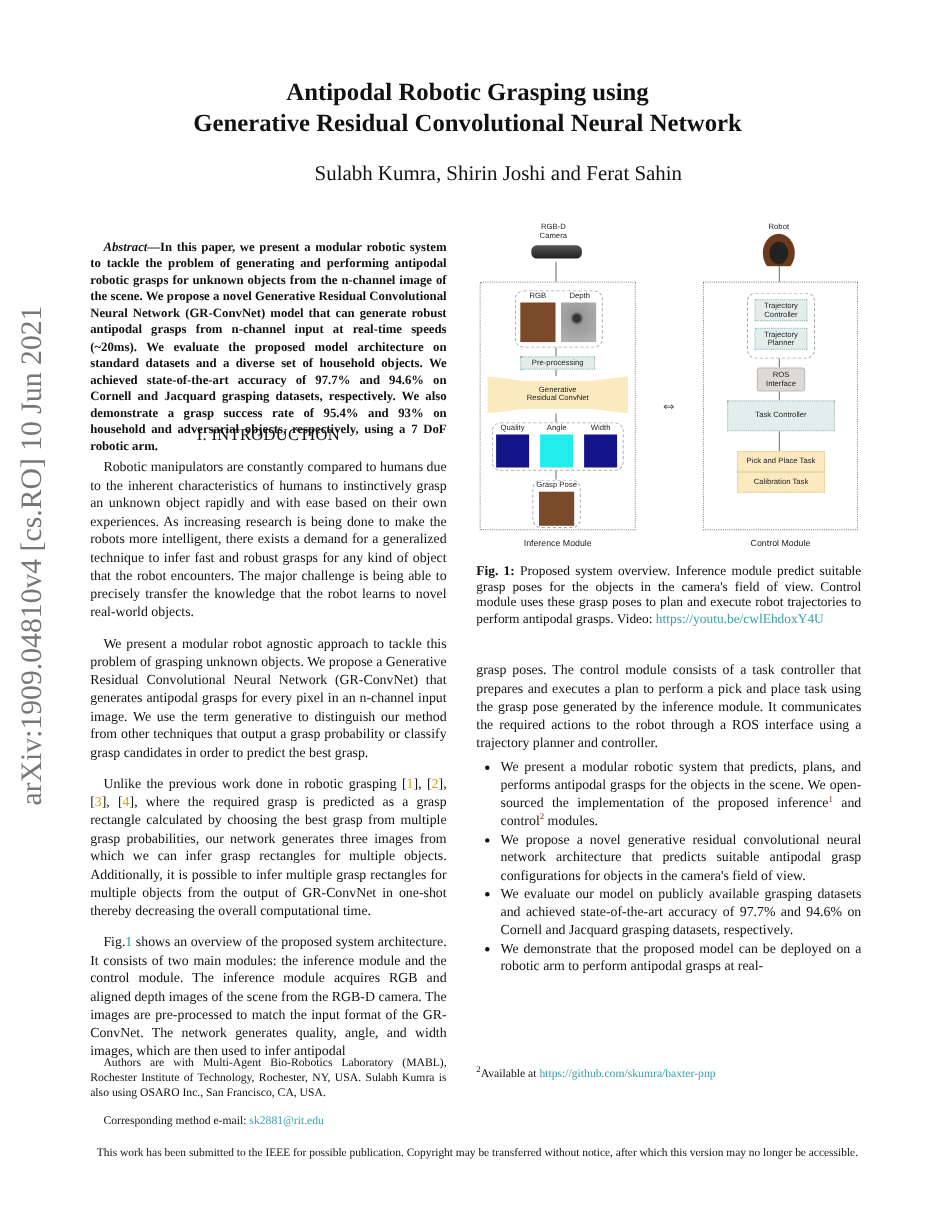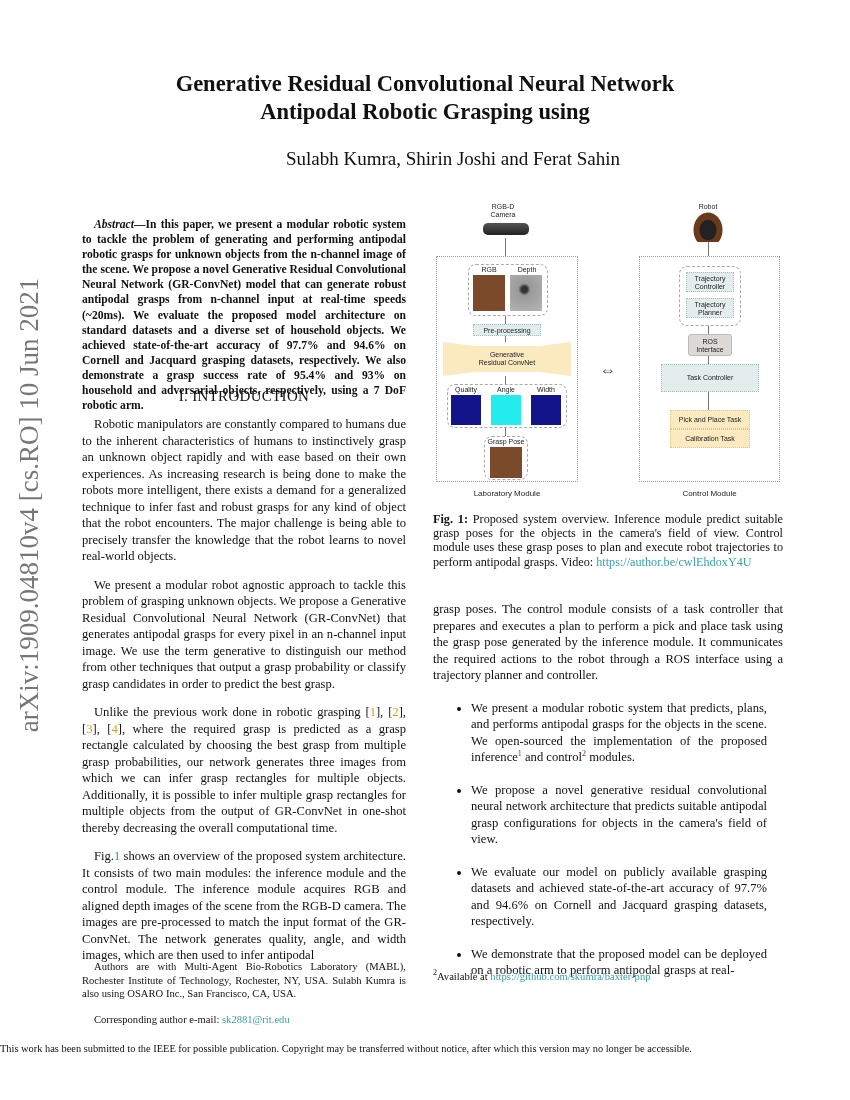--- a/index.html
+++ b/index.html
@@ -19,40 +19,40 @@
   .indent { text-indent:12px; margin:12px; }
   .sec { top:388px; text-align:center; font-size:15px; letter-spacing:0.3px; }
   p { margin:0; }
   .cite { color:#d4a017; }
   .ref { color:#2a9aa0; }
   .link { color:#3aa0a8; }
   .sup { font-size:8px; vertical-align:super; line-height:0; color:#7a2a10; }
   .supb { font-size:8px; vertical-align:super; line-height:0; }
   .foot { font-size:10.6px; line-height:13.5px; text-align:justify; }
   ul { margin:0; padding-left:22px; }
-  li { margin:16px; }
-  .bottom { left:0; width:780px; top:1043px; text-align:left; font-size:10.4px; }
+  li { margin:0; }
+  .bottom { left:0; width:780px; top:1043px; text-align:right; font-size:10.4px; }
   
   .fig { left:433px; top:198px; width:350px; height:308px; font-family:"Liberation Sans","DejaVu Sans",sans-serif; }
   .box { position:absolute; box-sizing:border-box; }
   .dotted { border:1px dotted #999; }
   .rounded { border:1px dashed #aaa; border-radius:8px; }
   .lbl { position:absolute; font-size:7px; text-align:center; color:#222; line-height:8px; }
   .teal { background:#e3eeec; border:1px dotted #9fc0bc; }
   .yellow { background:#fbe9bf; border:1px dotted #e0c48a; }
   .grey { background:#ddd9d6; border:1px solid #bbb; border-radius:3px; }
   .arrow { position:absolute; width:1px; background:#777; }
   .caption { top:512px; font-size:12.2px; line-height:14.2px; }
 </style>
 </head>
 <body>
 
 <div class="abs title">
+  <div>Antipodal Robotic Grasping using</div>
   <div>Generative Residual Convolutional Neural Network</div>
-  <div>Antipodal Robotic Grasping using</div>
 </div>
 <div class="abs authors">Sulabh Kumra, Shirin Joshi and Ferat Sahin</div>
 
 <div class="abs arxiv">
   <span>arXiv:1909.04810v4  [cs.RO]  10 Jun 2021</span>
 </div>
 
 <div class="abs col colL abstract">
   <p class="indent"><em>Abstract</em><span>—In this paper, we present a modular robotic system to tackle the problem of generating and performing antipodal robotic grasps for unknown objects from the n-channel image of the scene. We propose a novel Generative Residual Convolutional Neural Network (GR-ConvNet) model that can generate robust antipodal grasps from n-channel input at real-time speeds (~20ms). We evaluate the proposed model architecture on standard datasets and a diverse set of household objects. We achieved state-of-the-art accuracy of 97.7% and 94.6% on Cornell and Jacquard grasping datasets, respectively. We also demonstrate a grasp success rate of 95.4% and 93% on household and adversarial objects, respectively, using a 7 DoF robotic arm.</span></p>
 </div>
@@ -61,21 +61,21 @@
 
 <div class="abs col colL" style="top:404px;">
   <p class="indent">Robotic manipulators are constantly compared to humans due to the inherent characteristics of humans to instinctively grasp an unknown object rapidly and with ease based on their own experiences. As increasing research is being done to make the robots more intelligent, there exists a demand for a generalized technique to infer fast and robust grasps for any kind of object that the robot encounters. The major challenge is being able to precisely transfer the knowledge that the robot learns to novel real-world objects.</p>
   <p class="indent">We present a modular robot agnostic approach to tackle this problem of grasping unknown objects. We propose a Generative Residual Convolutional Neural Network (GR-ConvNet) that generates antipodal grasps for every pixel in an n-channel input image. We use the term generative to distinguish our method from other techniques that output a grasp probability or classify grasp candidates in order to predict the best grasp.</p>
   <p class="indent"><span>Unlike the previous work done in robotic grasping [</span><span class="cite">1</span><span>], [</span><span class="cite">2</span><span>], [</span><span class="cite">3</span><span>], [</span><span class="cite">4</span><span>], where the required grasp is predicted as a grasp rectangle calculated by choosing the best grasp from multiple grasp probabilities, our network generates three images from which we can infer grasp rectangles for multiple objects. Additionally, it is possible to infer multiple grasp rectangles for multiple objects from the output of GR-ConvNet in one-shot thereby decreasing the overall computational time.</span></p>
   <p class="indent"><span>Fig.</span><span class="ref">1</span><span> shows an overview of the proposed system architecture. It consists of two main modules: the inference module and the control module. The inference module acquires RGB and aligned depth images of the scene from the RGB-D camera. The images are pre-processed to match the input format of the GR-ConvNet. The network generates quality, angle, and width images, which are then used to infer antipodal</span></p>
 </div>
 
 <div class="abs colL foot" style="top:948px;">
   <p class="indent">Authors are with Multi-Agent Bio-Robotics Laboratory (MABL), Rochester Institute of Technology, Rochester, NY, USA. Sulabh Kumra is also using OSARO Inc., San Francisco, CA, USA.</p>
-  <p class="indent"><span>Corresponding author e-mail: </span><span class="link">sk2881@rit.edu</span></p>
+  <p class="indent"><span>Corresponding method e-mail: </span><span class="link">sk2881@rit.edu</span></p>
 </div>
 
 <div class="abs fig">
 
   <div class="lbl" style="left:40px;top:5px;width:60px;">
       <div>RGB-D</div>
       <div>Camera</div>
     </div>
   <div class="box" style="left:50px;top:25px;width:46px;height:12px;background:linear-gradient(#555,#222);border-radius:5px;"></div>
   <div class="arrow" style="left:72px;top:40px;height:18px;"></div>
@@ -99,21 +99,21 @@
   <div class="lbl" style="left:16px;top:188px;width:34px;">Quality</div>
   <div class="lbl" style="left:56px;top:188px;width:34px;">Angle</div>
   <div class="lbl" style="left:96px;top:188px;width:34px;">Width</div>
   <div class="box" style="left:18px;top:197px;width:30px;height:30px;background:#14148a;"></div>
   <div class="box" style="left:58px;top:197px;width:30px;height:30px;background:#22ecec;"></div>
   <div class="box" style="left:98px;top:197px;width:30px;height:30px;background:#14148a;"></div>
   <div class="arrow" style="left:72px;top:230px;height:8px;"></div>
   <div class="box rounded" style="left:51px;top:238px;width:44px;height:44px;"></div>
   <div class="lbl" style="left:51px;top:240px;width:44px;">Grasp Pose</div>
   <div class="box" style="left:57px;top:249px;width:32px;height:31px;background:#7a4a2a;"></div>
-  <div class="lbl" style="left:3px;top:292px;width:142px;font-size:8px;">Laboratory Module</div>
+  <div class="lbl" style="left:3px;top:292px;width:142px;font-size:8px;">Inference Module</div>
 
   <div class="lbl" style="left:150px;top:164px;width:50px;font-size:16px;line-height:16px;">⇔</div>
 
   <div class="lbl" style="left:245px;top:5px;width:60px;">Robot</div>
   <div class="box" style="left:260px;top:14px;width:30px;height:30px;background:radial-gradient(ellipse at 50% 60%,#222 0 8px,#6b3a1c 9px 14px,transparent 15px);"></div>
   <div class="arrow" style="left:275px;top:44px;height:14px;"></div>
 
   <div class="box dotted" style="left:206px;top:58px;width:141px;height:226px;"></div>
   <div class="box rounded" style="left:246px;top:68px;width:62px;height:60px;"></div>
   <div class="box teal lbl" style="left:253px;top:74px;width:48px;height:20px;padding-top:2px;">
@@ -131,21 +131,21 @@
     </div>
   <div class="arrow" style="left:275px;top:158px;height:8px;"></div>
   <div class="box teal lbl" style="left:228px;top:166px;width:98px;height:28px;line-height:26px;">Task Controller</div>
   <div class="arrow" style="left:275px;top:194px;height:18px;"></div>
   <div class="box yellow lbl" style="left:237px;top:212px;width:80px;height:19px;line-height:18px;">Pick and Place Task</div>
   <div class="box yellow lbl" style="left:237px;top:231px;width:80px;height:19px;line-height:18px;">Calibration Task</div>
   <div class="lbl" style="left:206px;top:292px;width:141px;font-size:8px;">Control Module</div>
 </div>
 
 <div class="abs col colR caption">
-  <b>Fig. 1:</b><span> Proposed system overview. Inference module predict suitable grasp poses for the objects in the camera's field of view. Control module uses these grasp poses to plan and execute robot trajectories to perform antipodal grasps. Video: </span><span class="link">https://author.be/cwlEhdoxY4U</span>
+  <b>Fig. 1:</b><span> Proposed system overview. Inference module predict suitable grasp poses for the objects in the camera's field of view. Control module uses these grasp poses to plan and execute robot trajectories to perform antipodal grasps. Video: </span><span class="link">https://youtu.be/cwlEhdoxY4U</span>
 </div>
 
 <div class="abs col colR" style="top:601px;">
   <p>grasp poses. The control module consists of a task controller that prepares and executes a plan to perform a pick and place task using the grasp pose generated by the inference module. It communicates the required actions to the robot through a ROS interface using a trajectory planner and controller.</p>
   <ul style="margin-top:5px;">
     <li><span>We present a modular robotic system that predicts, plans, and performs antipodal grasps for the objects in the scene. We open-sourced the implementation of the proposed inference</span><span class="sup">1</span><span> and control</span><span class="sup">2</span><span> modules.</span></li>
     <li>We propose a novel generative residual convolutional neural network architecture that predicts suitable antipodal grasp configurations for objects in the camera's field of view.</li>
     <li>We evaluate our model on publicly available grasping datasets and achieved state-of-the-art accuracy of 97.7% and 94.6% on Cornell and Jacquard grasping datasets, respectively.</li>
     <li>We demonstrate that the proposed model can be deployed on a robotic arm to perform antipodal grasps at real-</li>
   </ul>

